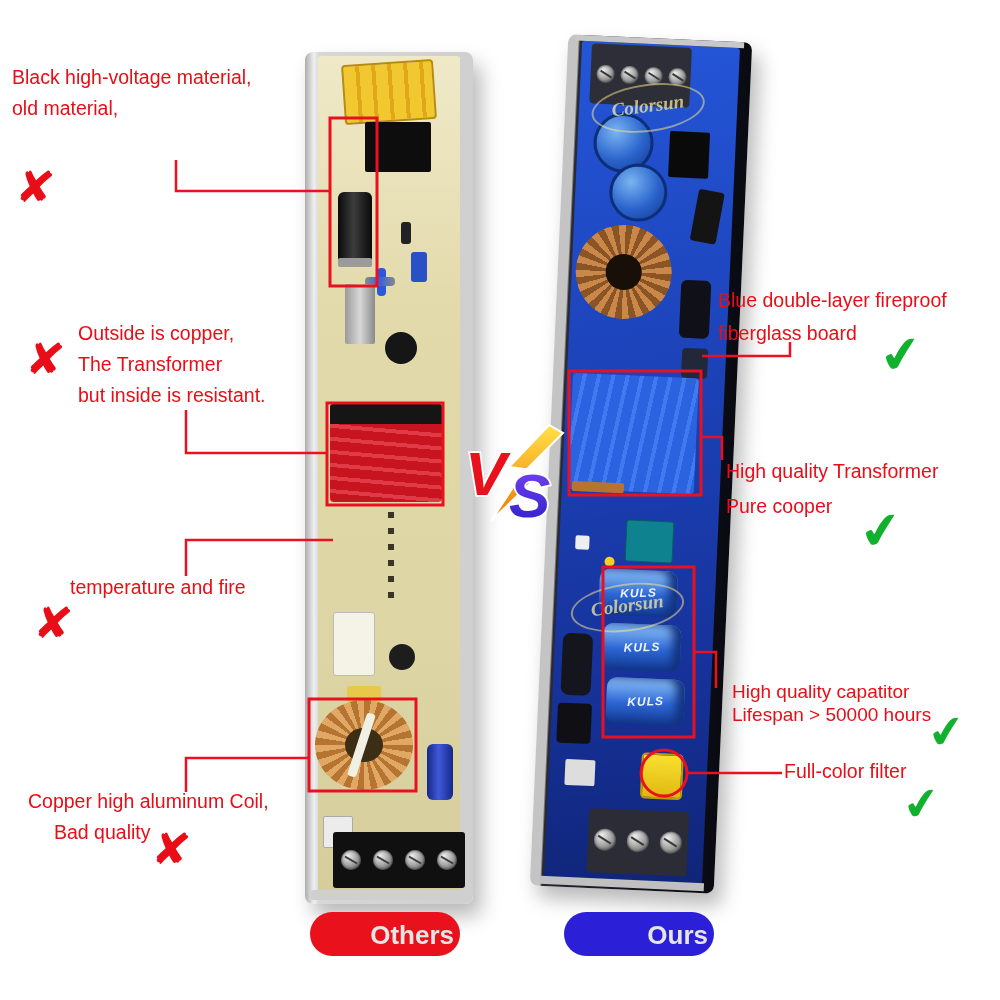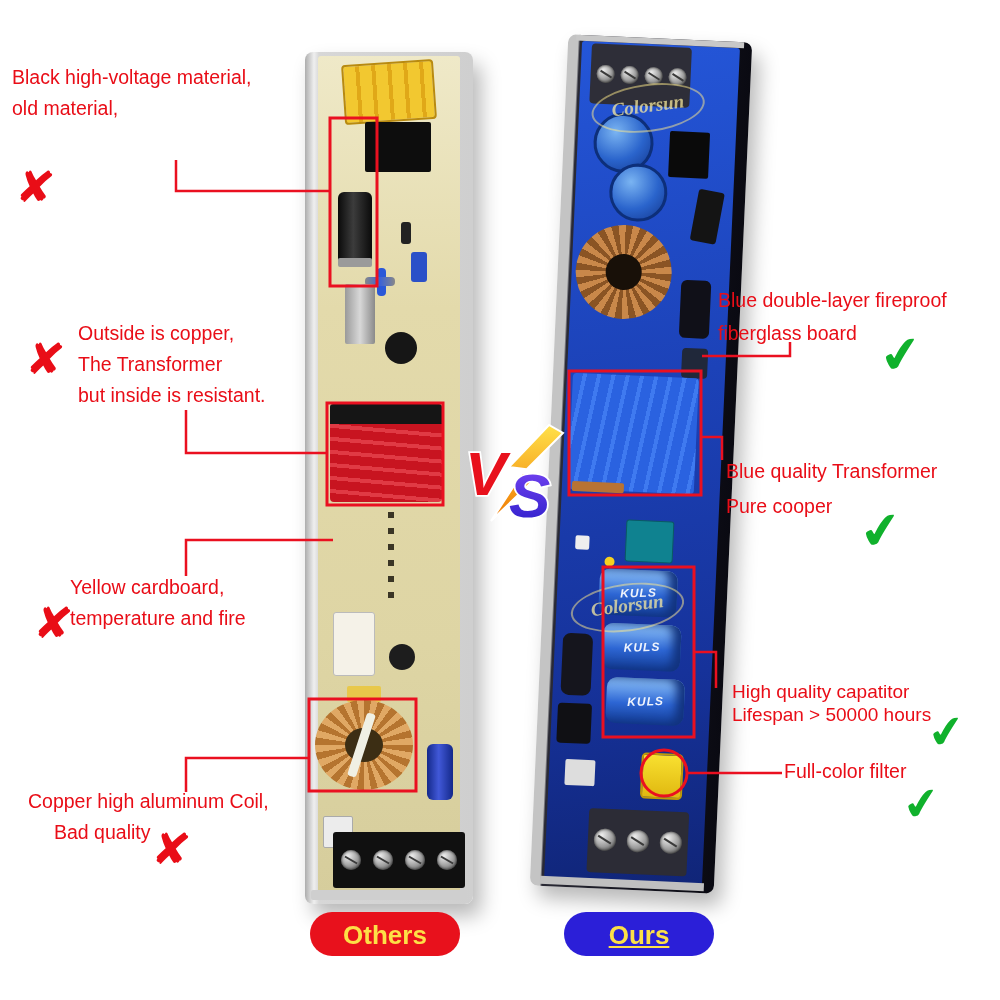--- a/index.html
+++ b/index.html
@@ -10,24 +10,24 @@
   .callout{position:absolute;color:#e90d17;font-size:19.5px;line-height:31px;white-space:nowrap;z-index:40;}
   .callout.tight{line-height:23px;font-size:19px;}
   .callout.wide{line-height:35px;}
   .indent{margin-left:26px;}
   .mark-x{position:absolute;color:#e90d17;font-size:46px;font-weight:bold;z-index:40;
           font-family:"DejaVu Sans",sans-serif;transform:rotate(6deg);}
   .mark-check{position:absolute;color:#10b12c;font-size:50px;font-weight:bold;z-index:40;
           font-family:"DejaVu Sans",sans-serif;transform:rotate(-8deg);}
 
   
-  .pill{position:absolute;width:150px;height:44px;border-radius:22px;color:#fde047;text-align:center;
+  .pill{position:absolute;width:150px;height:44px;border-radius:22px;color:#e5e5e5;text-align:right;
         font-weight:bold;font-size:26px;line-height:44px;z-index:40;border:none;cursor:pointer;}
   .pill-others{background:#e8111c;}
-  .pill-ours{background:#2b1fd8;text-decoration:underline;}
+  .pill-ours{background:#2b1fd8;}
 
   
   .unit{position:absolute;border-radius:8px;box-shadow:8px 12px 20px rgba(0,0,0,.28);}
   .unit-left{left:305px;top:52px;width:168px;height:852px;
      background:linear-gradient(90deg,#adadad 0,#efefef 9px,#d7d7d7 14px,#cfcfcf 100%);}
   .unit-right{left:549px;top:38px;width:184px;height:852px;transform:rotate(2.6deg);
      background:linear-gradient(90deg,#c4c4c4 0,#c4c4c4 10px,#2a2a35 12px,#14141e 60%,#0a0a12 100%);}
   .pcb{position:absolute;}
   .pcb-left{left:13px;right:13px;top:4px;bottom:8px;border-radius:3px;
      background:linear-gradient(180deg,#efe9c8 0%,#e3daab 30%,#ded5a4 70%,#d6cd9c 100%);}
@@ -196,39 +196,38 @@
   <div class="mark-x" style="left:16px;top:160px;">✘</div>
 
   <div class="callout" style="left:78px;top:318px;">
     <div>Outside is copper,</div>
     <div>The Transformer</div>
     <div>but inside is resistant.</div>
   </div>
   <div class="mark-x" style="left:26px;top:332px;">✘</div>
 
   <div class="callout" style="left:70px;top:572px;">
-    <div>Yellow cardboard,</div>
     <div>temperature and fire</div>
   </div>
   <div class="mark-x" style="left:34px;top:596px;">✘</div>
 
   <div class="callout" style="left:28px;top:786px;">
     <div>Copper high aluminum Coil,</div>
     <div class="indent">Bad quality</div>
   </div>
   <div class="mark-x" style="left:152px;top:822px;">✘</div>
 
   <div class="callout" style="left:718px;top:284px;line-height:33px;">
     <div>Blue double-layer fireproof</div>
     <div>fiberglass board</div>
   </div>
   <div class="mark-check" style="left:880px;top:326px;">✔</div>
 
   <div class="callout wide" style="left:726px;top:454px;">
-    <div>Blue quality Transformer</div>
+    <div>High quality Transformer</div>
     <div>Pure cooper</div>
   </div>
   <div class="mark-check" style="left:860px;top:502px;">✔</div>
 
   <div class="callout tight" style="left:732px;top:680px;">
     <div>High quality capatitor</div>
     <div>Lifespan &gt; 50000 hours</div>
   </div>
   <div class="mark-check" style="left:928px;top:706px;font-size:44px;">✔</div>
 

